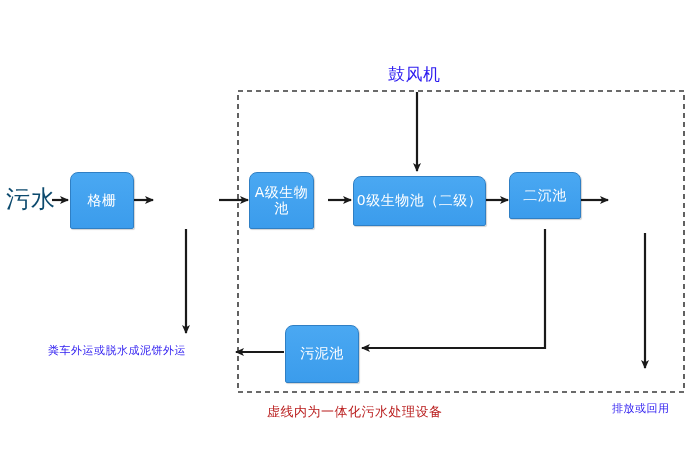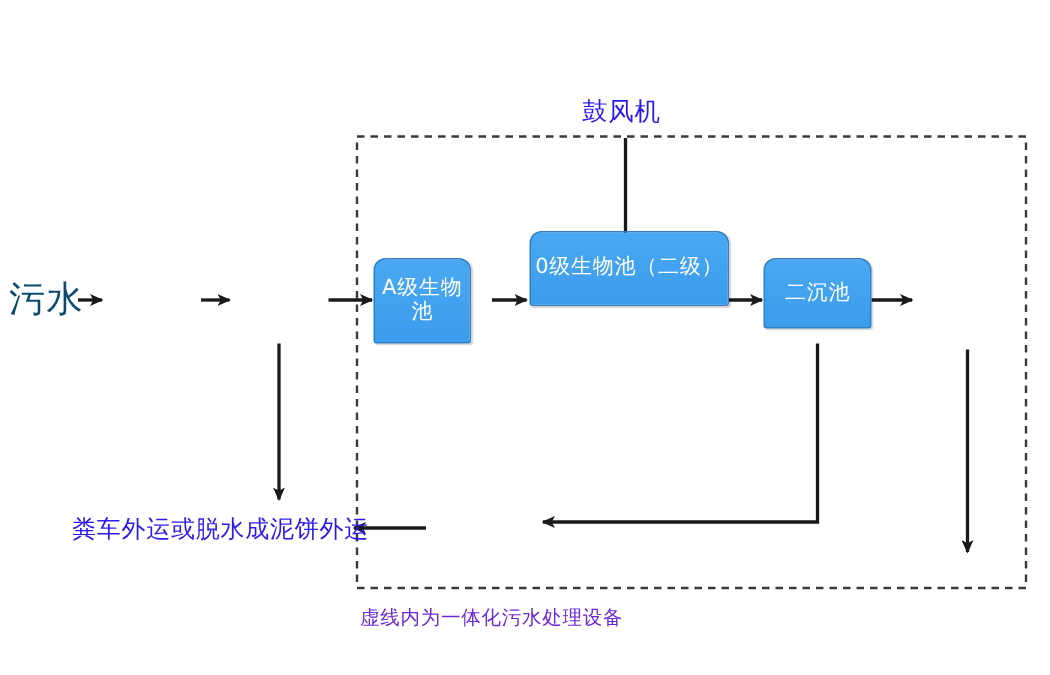--- a/index.html
+++ b/index.html
@@ -44,27 +44,28 @@
     position: absolute;
     white-space: nowrap;
   }
   .label-black {
     color: #0c4a6e;
     font-size: 24px;
     letter-spacing: 1px;
   }
   .label-blue {
     color: #2b19f0;
-    font-size: 16px;
+    font-size: 11px;
     letter-spacing: 0.5px;
   }
   .label-caption {
-    color: #6d28d9;
+    color: #b91c1c;
     font-size: 13px;
     letter-spacing: 0.5px;
+    margin-left: 27px;
   }
 </style>
 </head>
 <body>
 
 <div id="canvas">
 
   <svg class="layer" viewBox="0 0 700 450">
     <defs>
       <marker id="arrowhead" markerWidth="9" markerHeight="8" refX="8" refY="4" orient="auto" markerUnits="userSpaceOnUse">
@@ -89,28 +90,31 @@
 
     <polyline points="545,229 545,348 362,348" fill="none" stroke="#1a1a1a" stroke-width="2.2" marker-end="url(#arrowhead)"></polyline>
 
     <line x1="284" y1="352" x2="236" y2="352" stroke="#1a1a1a" stroke-width="2.2" marker-end="url(#arrowhead)"></line>
   </svg>
 
   <div class="label label-black" style="left:6px; top:183px;">污水</div>
 
   <div class="label label-blue" style="left:388px; top:53px; font-size:17px;margin-top:10px;">鼓风机</div>
 
+  <div class="node" style="left:70px; top:172px; width:64px; height:57px;">格栅</div>
 
 
   <div class="node" style="left:249px; top:172px; width:65px; height:57px;">A级生物池</div>
 
-  <div class="node" style="left:353px; top:154px; width:133px; height:50px;">0级生物池（二级）</div>
+  <div class="node" style="left:353px; top:176px; width:133px; height:50px;">0级生物池（二级）</div>
 
   <div class="node" style="left:509px; top:172px; width:72px; height:47px;">二沉池</div>
 
 
+  <div class="node" style="left:285px; top:325px; width:74px; height:58px;">污泥池</div>
 
   <div class="label label-blue" style="left:48px; top:343px;">粪车外运或脱水成泥饼外运</div>
 
+  <div class="label label-blue" style="left:612px; top:401px;">排放或回用</div>
 
   <div class="label label-caption" style="left:240px; top:403px;">虚线内为一体化污水处理设备</div>
 
 </div>
 
 </body></html>

